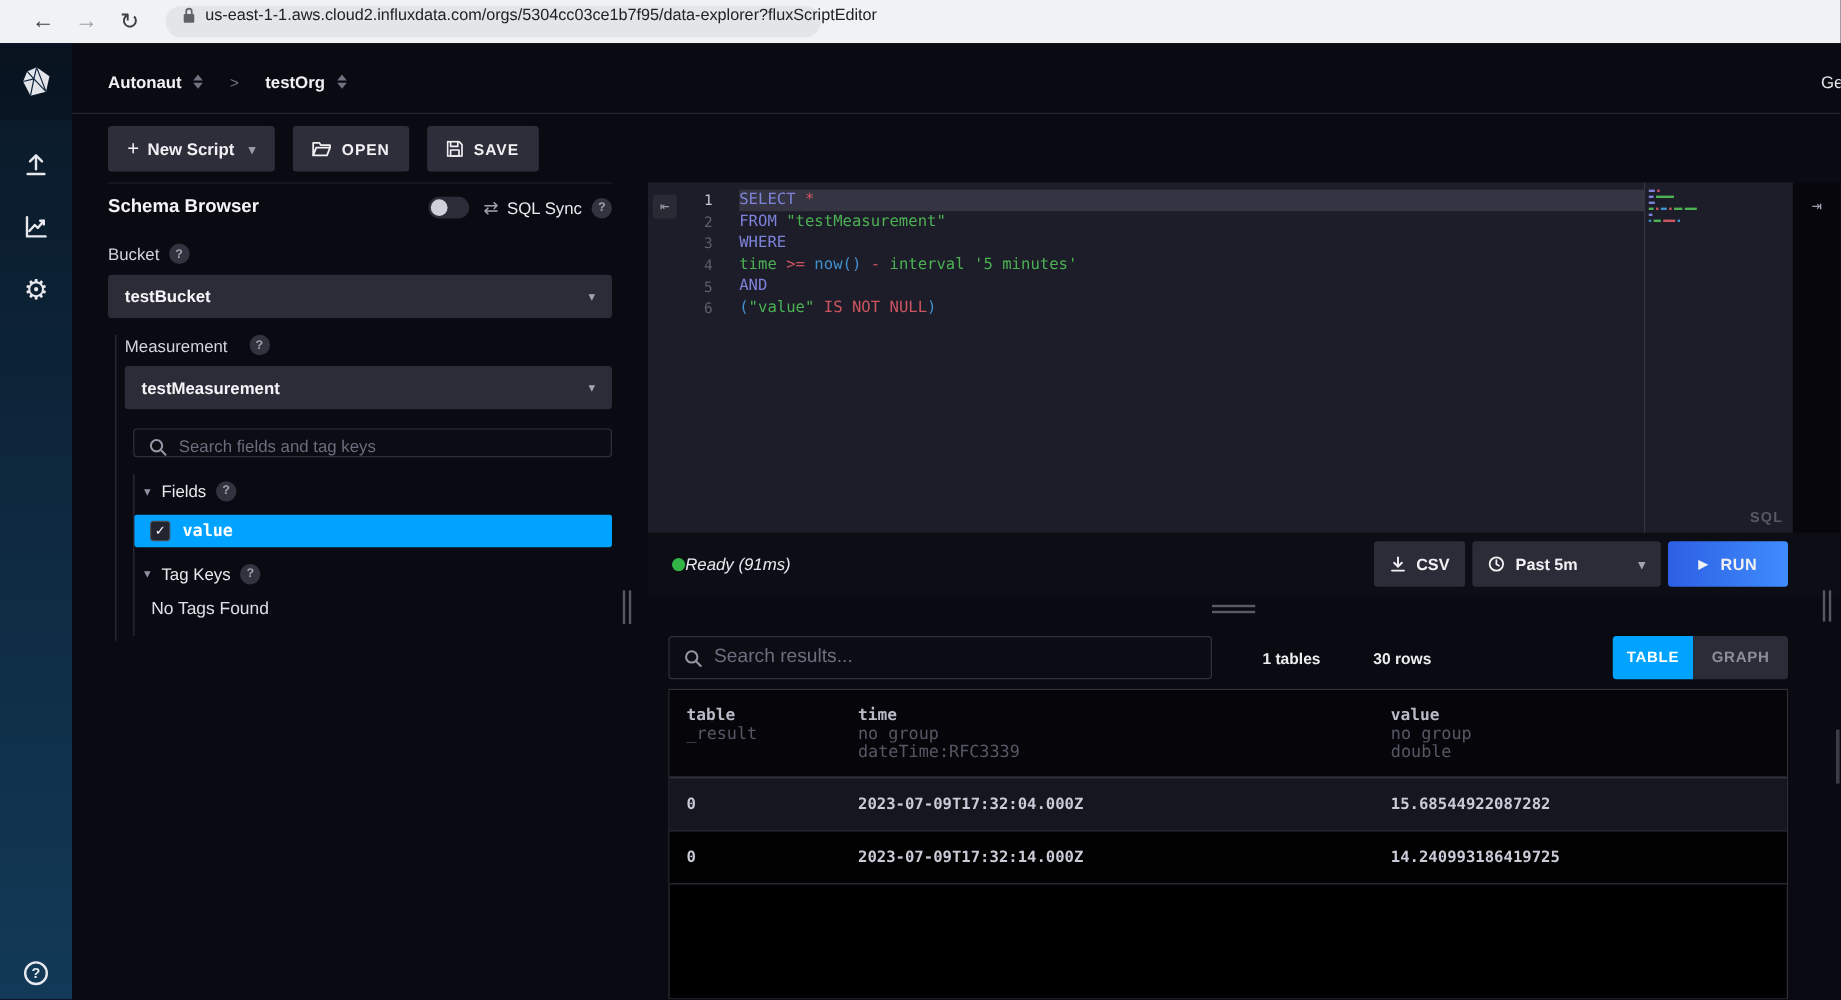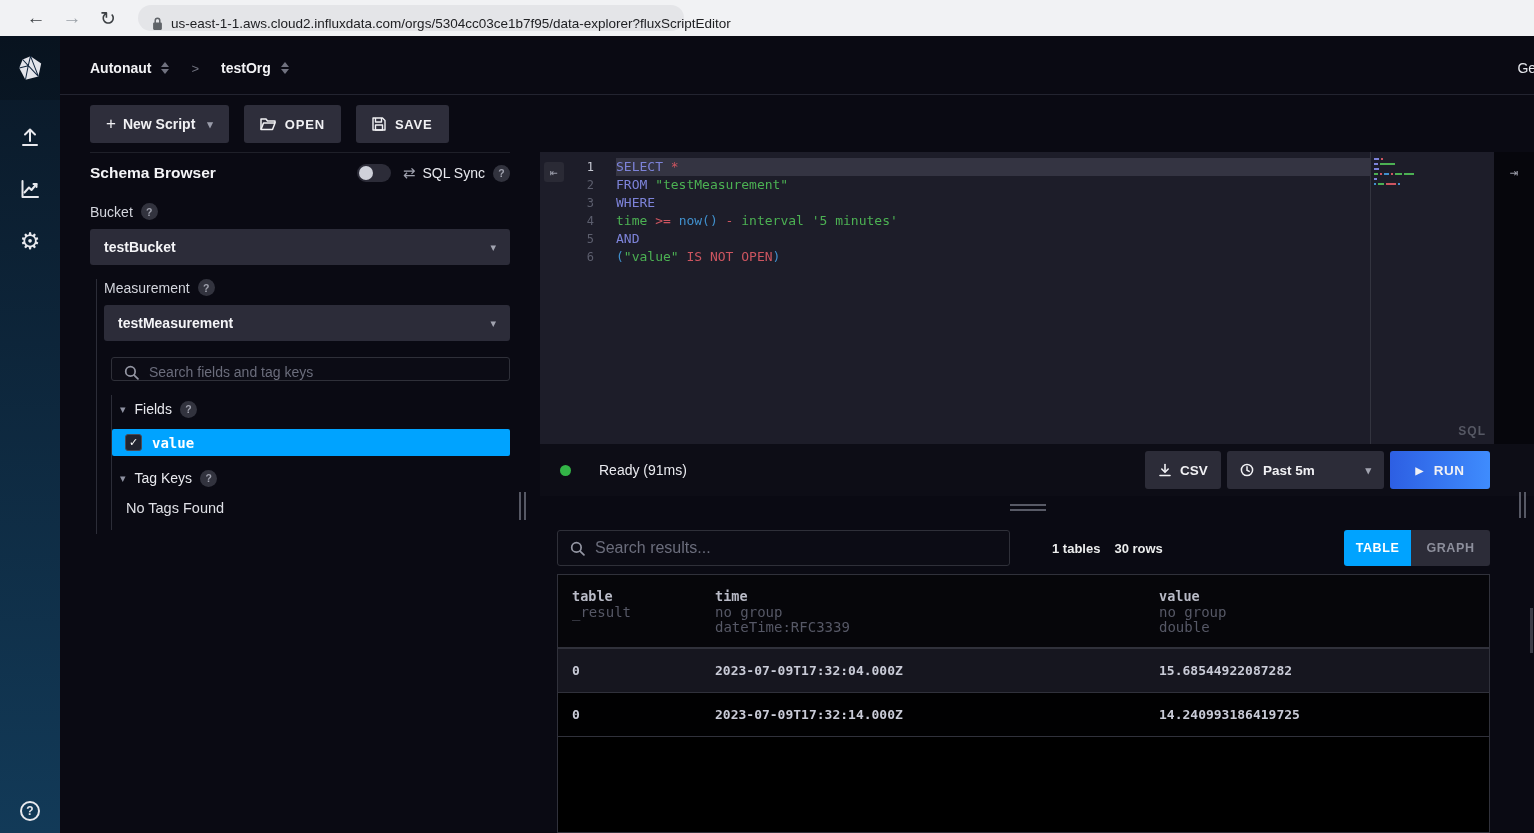--- a/index.html
+++ b/index.html
@@ -4,21 +4,21 @@
 <style>
   * { margin:0; padding:0; box-sizing:border-box; }
   html,body { width:1534px; height:833px; overflow:hidden; background:#0a0a13;
               font-family:"Liberation Sans", sans-serif; }
 
   
   .browser-bar { height:36px; background:#f1f2f4; display:flex; align-items:center; padding-left:22px; }
   .b-icon { width:28px; text-align:center; font-size:19px; color:#3c4043; cursor:pointer; margin-right:8px; }
   .b-icon.fwd { color:#9aa0a6; }
   .url-pill { margin-left:8px; width:546px; height:26px; background:#e4e5e8; border-radius:13px;
-              display:flex; align-items:flex-end; padding-left:14px; }
+              display:flex; align-items:flex-start; padding-left:14px; }
   .url-text { font-size:13.5px; color:#202124; margin-left:8px; white-space:nowrap; }
 
   
   .app { display:flex; height:797px; }
   .sidebar { width:60px; background:linear-gradient(180deg,#0a1828 0%, #0d2138 55%, #123least 100%);
              background:linear-gradient(180deg,#0a1827,#123a58); display:flex; flex-direction:column; align-items:center; }
   .logo-block { width:60px; height:64px; display:flex; align-items:center; justify-content:center;
                 background:rgba(0,0,0,0.18); }
   .side-icon { width:30px; height:30px; display:flex; align-items:center; justify-content:center;
                margin-top:22px; cursor:pointer; }
@@ -121,21 +121,21 @@
   .mm-row span { height:2px; display:block; }
   .lang-label { position:absolute; right:48px; bottom:6px; color:#565864; font-size:12px; font-weight:bold;
                 letter-spacing:1px; font-family:"Liberation Sans", sans-serif; }
   .editor-rail { position:absolute; right:0; top:0; bottom:0; width:40px; background:#06060c;
                  display:flex; justify-content:center; }
   .rail-icon { margin-top:12px; color:#9b9daa; font-size:14px; cursor:pointer; }
 
   
   .statusbar { height:52px; background:#0d0d16; display:flex; align-items:center; padding-left:20px; }
   .status-dot { width:11px; height:11px; border-radius:50%; background:#33b447; }
-  .status-text { color:#e9eaef; font-size:14px; margin-left:28px; }
+  .status-text { color:#e9eaef; font-size:14px; margin-left:0;font-style:italic; }
   .statusbar .spacer { flex:1; }
   .sb-btn { height:38px; background:#2c2c38; border-radius:3px; color:#f1f1f4; font-weight:bold; font-size:13.5px;
             display:flex; align-items:center; justify-content:center; cursor:pointer; }
   .csv-btn { width:76px; gap:8px; }
   .range-btn { width:157px; margin-left:6px; padding:0 13px; justify-content:flex-start; gap:9px; }
   .range-btn .caret { margin-left:auto; color:#a2a4b0; font-size:11px; }
   .run-btn { width:100px; margin-left:6px; margin-right:44px; background:linear-gradient(90deg,#2d5fe3,#3f8cfd);
              gap:10px; font-size:13.5px; letter-spacing:0.5px; }
   .play-glyph { font-size:10px; }
 
@@ -149,21 +149,21 @@
   
   .results { flex:1; position:relative; }
   .results-toolbar { position:absolute; left:17px; right:44px; top:12px; height:36px; display:flex; align-items:center; }
   .results-search { width:453px; height:36px; border:1px solid #2f3039; border-radius:3px; background:#0c0c15;
                     display:flex; align-items:center; padding:0 12px; }
   .results-search input { flex:1; background:transparent; border:none; outline:none; color:#d7d8df;
                           font-size:16px; margin-left:10px; font-family:"Liberation Sans", sans-serif; }
   .results-search input::placeholder { color:#6b6d7c; }
   .count { color:#eceded; font-size:13px; font-weight:bold; }
   .count.tables { margin-left:42px; }
-  .count.rows { margin-left:14px; }
+  .count.rows { margin-left:44px; }
   .seg { margin-left:auto; display:flex; }
   .seg-btn { height:36px; display:flex; align-items:center; justify-content:center; font-size:12.5px;
              font-weight:bold; letter-spacing:0.6px; cursor:pointer; }
   .seg-btn.active { width:67px; background:#00a3ff; color:#ffffff; border-radius:3px 0 0 3px; }
   .seg-btn.inactive { width:79px; background:#2c2c38; color:#8d8f9c; border-radius:0 3px 3px 0; }
 
   .table-wrap { position:absolute; left:17px; right:44px; top:56px; bottom:0; border:1px solid #30313b;
                 background:#000000; font-family:"DejaVu Sans Mono", monospace; }
   .t-grid { display:grid; grid-template-columns:143px 444px 1fr; padding-left:14px; }
   .t-header { height:74px; background:#06060a; border-bottom:2px solid #30313b; padding-top:13px; }
@@ -284,21 +284,21 @@
         <div class="field-label-row">
           <span>Bucket</span>
           <span class="q-icon">?</span>
         </div>
         <div class="select">
           <span class="val">testBucket</span>
           <span class="caret">▾</span>
         </div>
 
         <div class="m-group">
-          <div class="field-label-row" style="margin-top:4px;">
+          <div class="field-label-row" style="margin-top:4px;gap:10px;">
             <span>Measurement</span>
             <span class="q-icon">?</span>
           </div>
           <div class="select">
             <span class="val">testMeasurement</span>
             <span class="caret">▾</span>
           </div>
 
           <div class="search-box">
             <span style="display:inline-flex;">
@@ -357,21 +357,21 @@
               <div class="code-line">
                 <span class="line-num">4</span>
                 <span class="line-code"><span class="tok-str">time </span><span class="tok-op">&gt;= </span><span class="tok-fn">now()</span><span class="tok-op"> - </span><span class="tok-str">interval </span><span class="tok-str">'5 minutes'</span></span>
               </div>
               <div class="code-line">
                 <span class="line-num">5</span>
                 <span class="line-code"><span class="tok-kw">AND</span></span>
               </div>
               <div class="code-line">
                 <span class="line-num">6</span>
-                <span class="line-code"><span class="tok-par">(</span><span class="tok-str">"value"</span><span class="tok-op"> IS NOT OPEN</span><span class="tok-par">)</span></span>
+                <span class="line-code"><span class="tok-par">(</span><span class="tok-str">"value"</span><span class="tok-op"> IS NOT NULL</span><span class="tok-par">)</span></span>
               </div>
             </div>
           <div class="ruler-line"></div>
           <div class="minimap">
               <div class="mm-row">
                 <span style="width: 5px; background: rgb(125, 131, 217);"></span>
                 <span style="width: 2px; background: rgb(205, 85, 96);"></span>
               </div>
               <div class="mm-row">
                 <span style="width: 4px; background: rgb(125, 131, 217);"></span>

